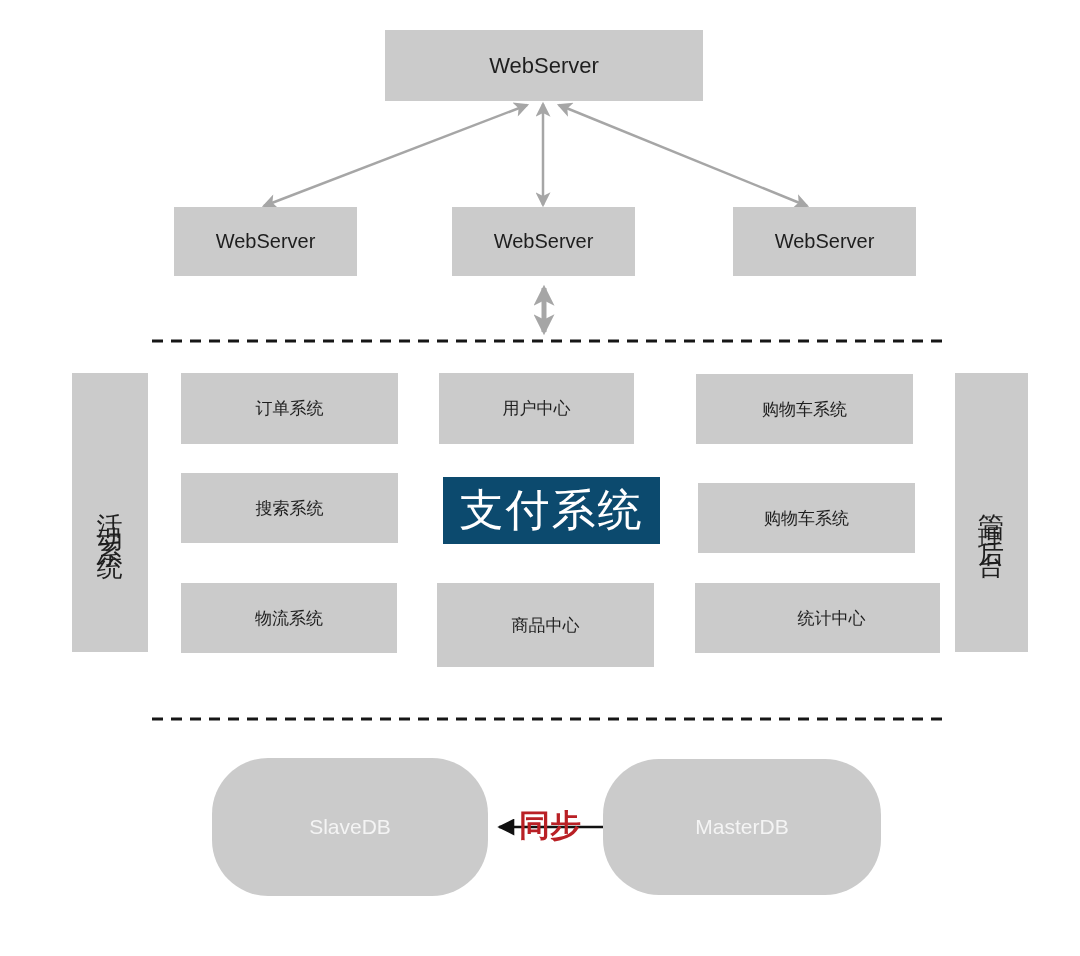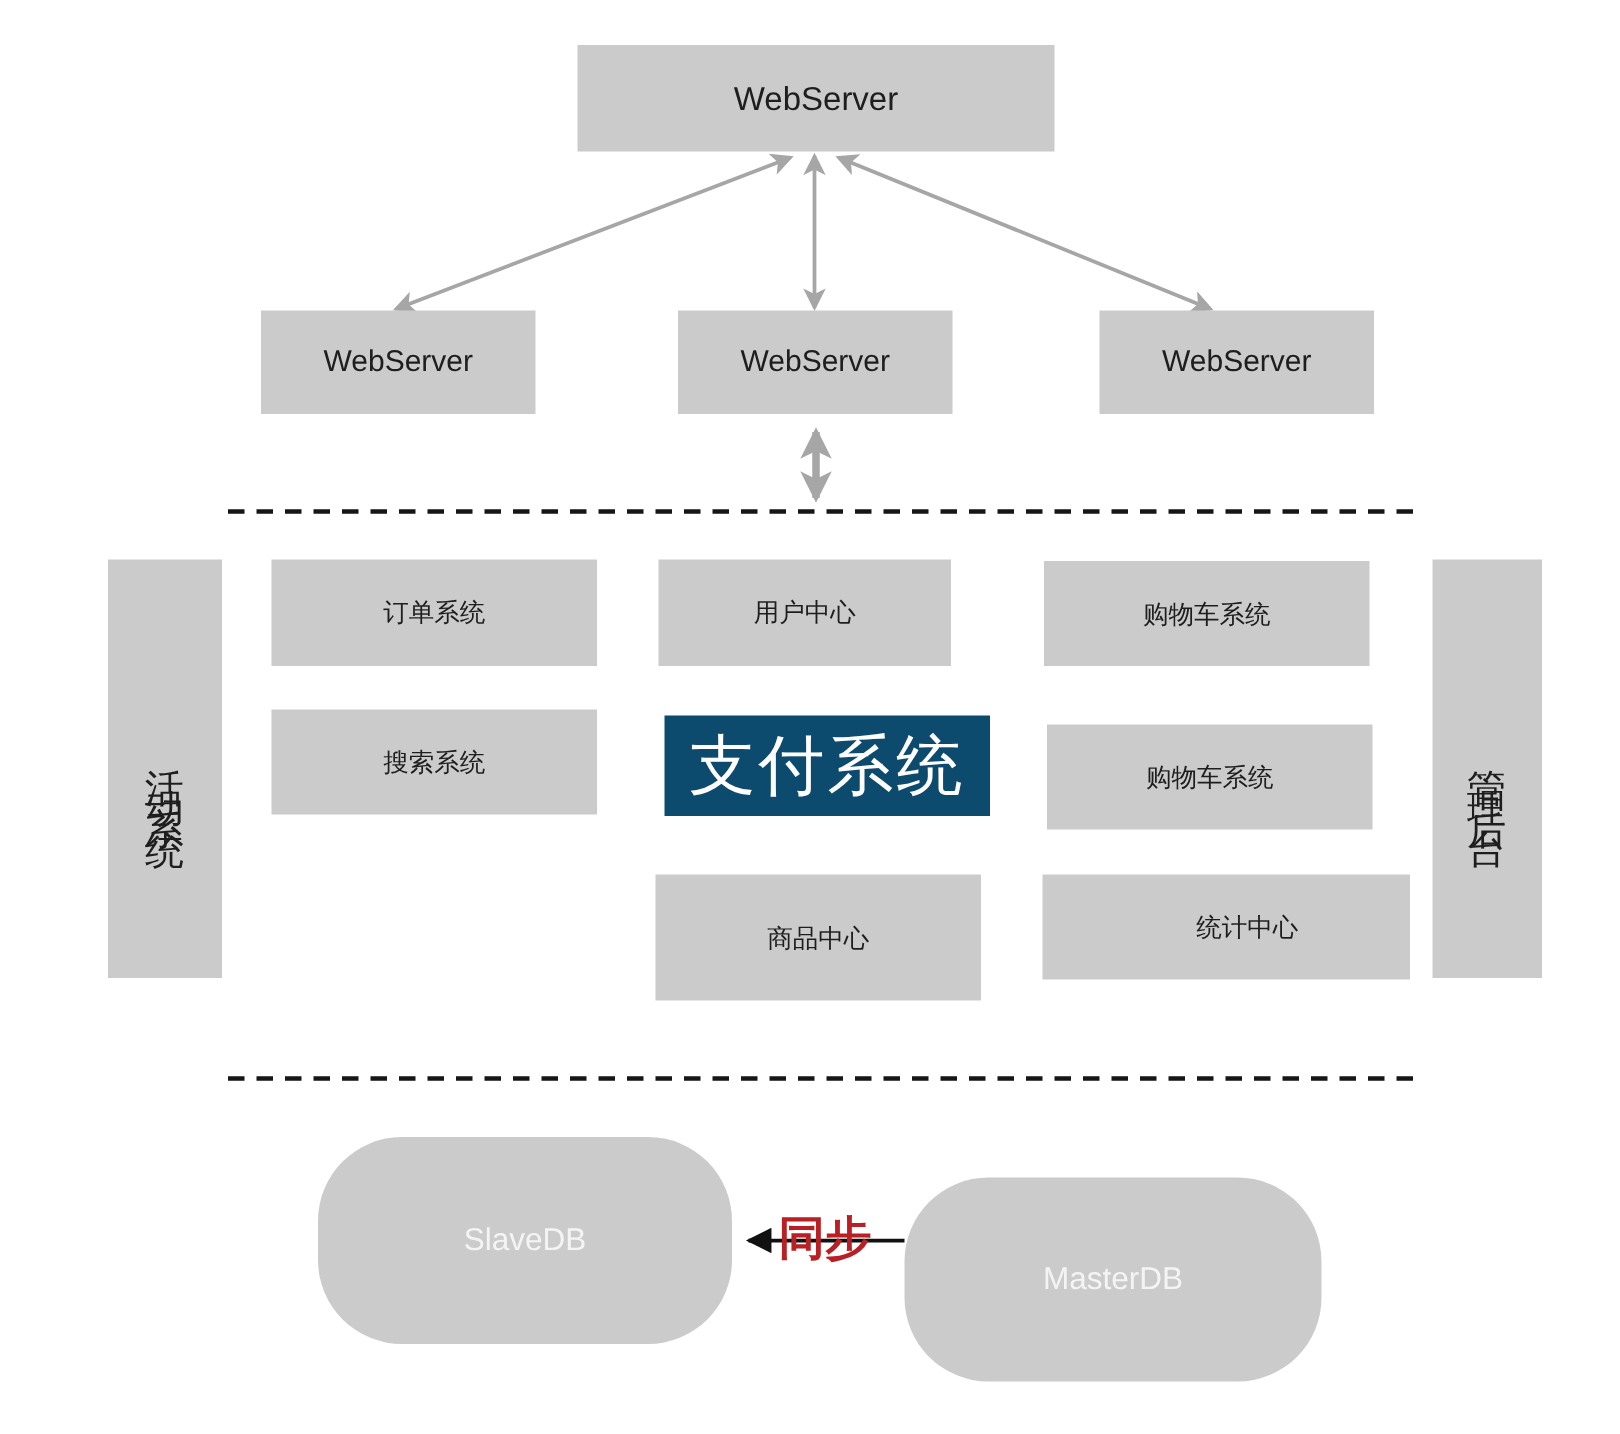--- a/index.html
+++ b/index.html
@@ -77,21 +77,21 @@
     color: #f4f4f4;
     font-size: 21px;
     border-radius: 56px;
     display: flex;
     align-items: center;
     justify-content: center;
     z-index: 1;
     text-align: right;
   }
   .db-slave  { left: 212px; top: 758px; width: 276px; height: 138px; }
-  .db-master { left: 603px; top: 759px; width: 278px; height: 136px; margin-top: 26px; }
+  .db-master { left: 603px; top: 759px; width: 278px; height: 136px; }
 
   .sync-label {
     position: absolute;
     left: 514px;
     top: 809px;
     width: 72px;
     font-size: 31px;
     font-weight: bold;
     color: #b92025;
     text-align: center;
@@ -163,20 +163,23 @@
   <div class="node cell cell-1-0">
     <span>搜索系统</span>
   </div>
   <div class="node cell cell-1-1 cell-highlight">
     <span>支付系统</span>
   </div>
   <div class="node cell cell-1-2">
     <span>购物车系统</span>
   </div>
 
+  <div class="node cell cell-2-0">
+    <span>物流系统</span>
+  </div>
   <div class="node cell cell-2-1">
     <span>商品中心</span>
   </div>
   <div class="node cell cell-2-2">
     <span>统计中心</span>
   </div>
 
   <div class="node-db db-slave">
     <span>SlaveDB</span>
   </div>

